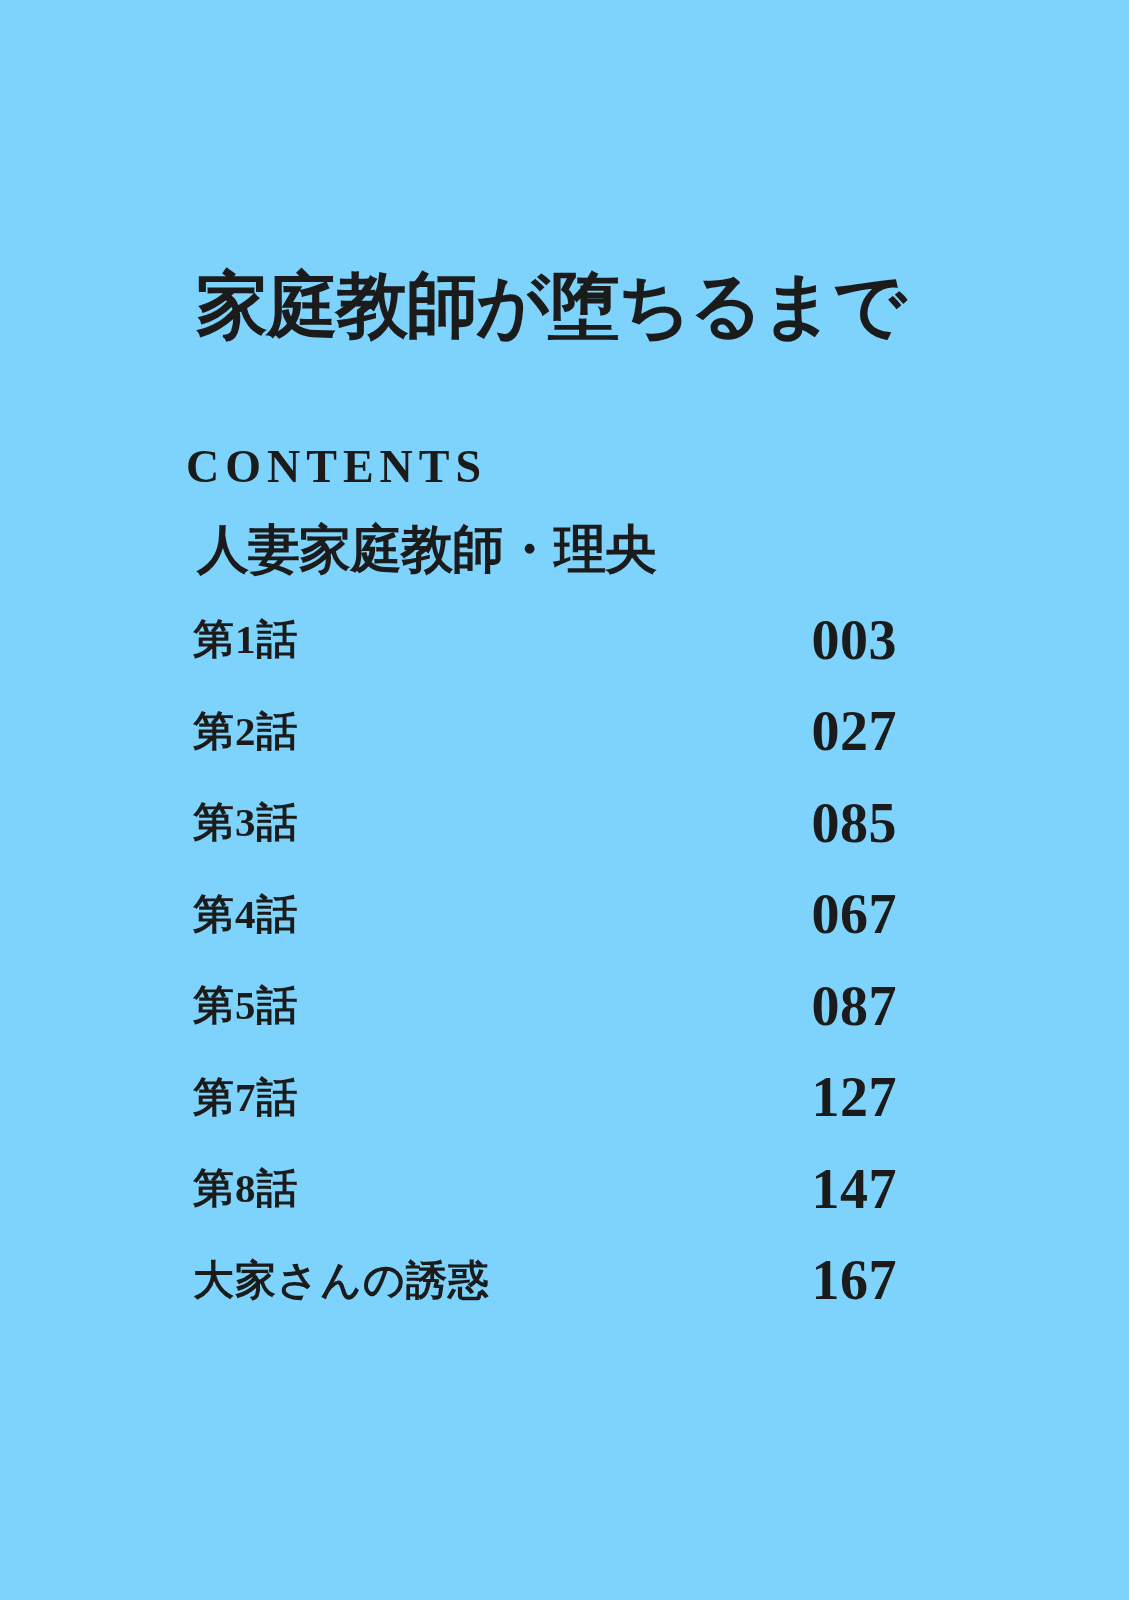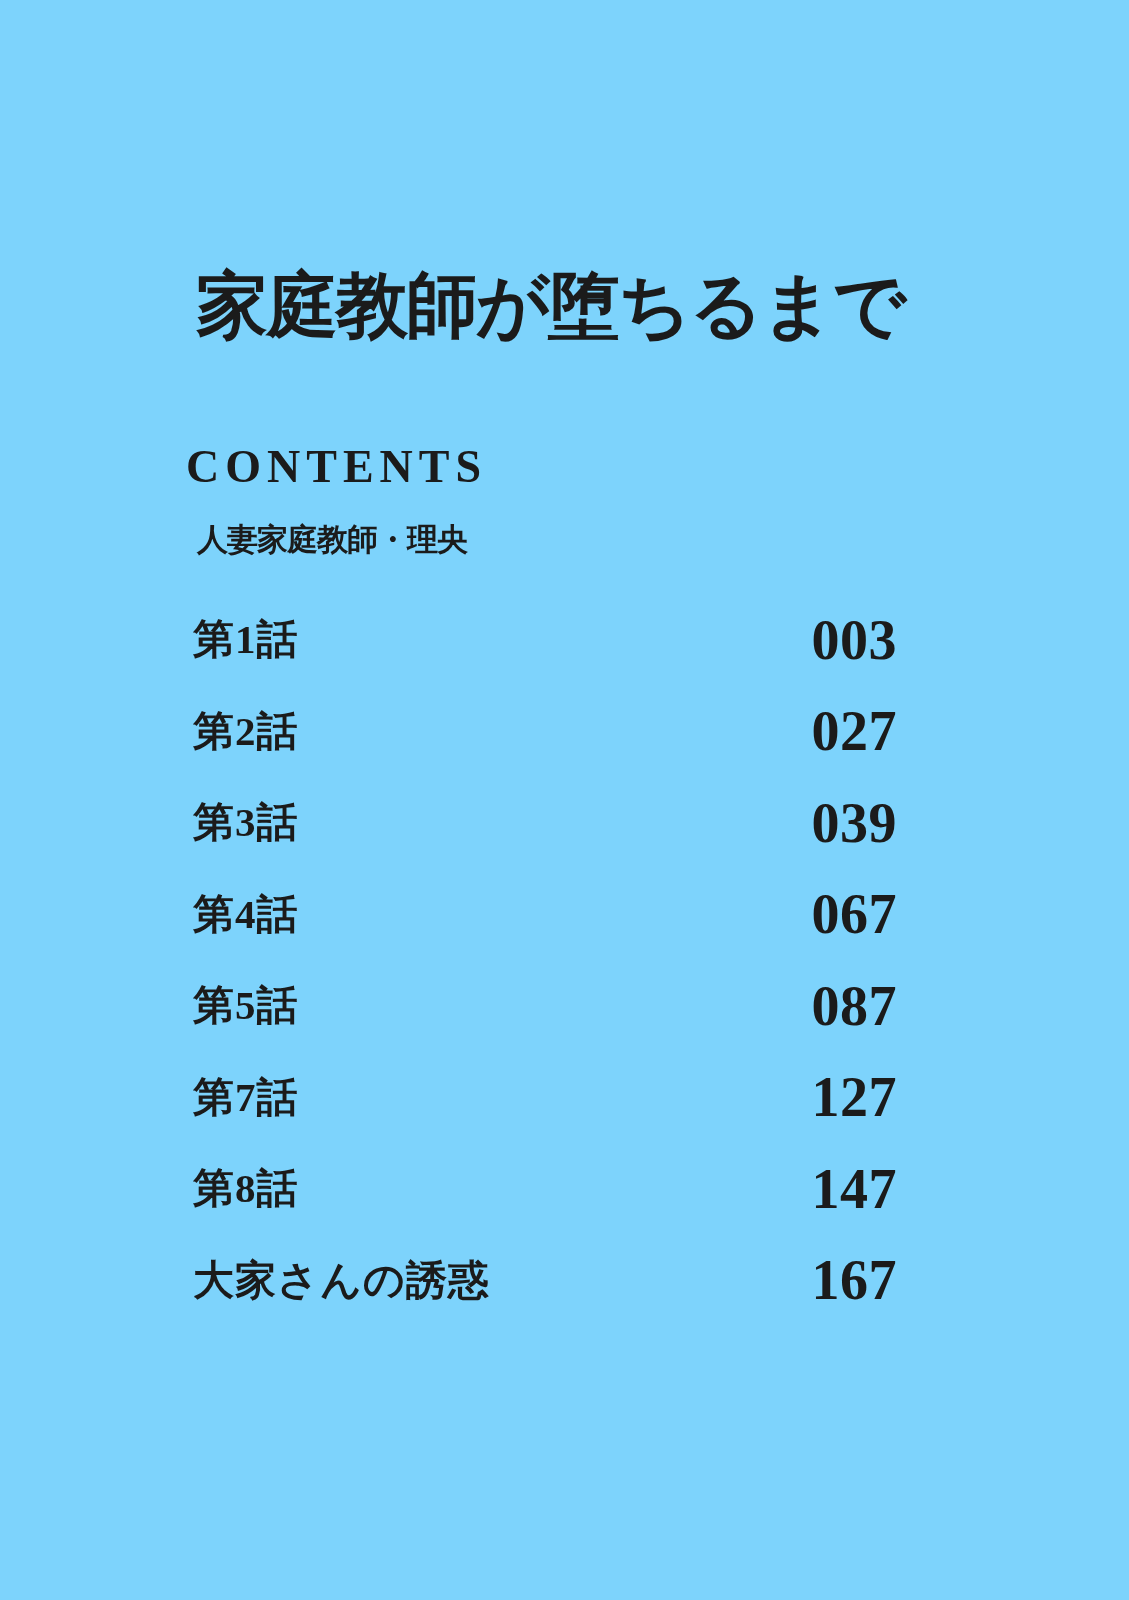--- a/index.html
+++ b/index.html
@@ -34,21 +34,21 @@
     font-weight: 600;
     letter-spacing: 6px;
     line-height: 1;
     white-space: nowrap;
     margin-top: 38px;
   }
   .section-title {
     position: absolute;
     left: 197px;
     top: 524px;
-    font-size: 31px;
+    font-size: 52px;
     font-weight: 700;
     letter-spacing: -1px;
     line-height: 1;
     white-space: nowrap;
   }
   .toc-rows {
     position: absolute;
     left: 193px;
     top: 594px;
     width: 704px;
@@ -91,21 +91,21 @@
       <span class="page-number">003</span>
     </div>
 
     <div class="toc-row">
       <span class="chapter-label">第2話</span>
       <span class="page-number">027</span>
     </div>
 
     <div class="toc-row">
       <span class="chapter-label">第3話</span>
-      <span class="page-number">039</span>
+      <span class="page-number">085</span>
     </div>
 
     <div class="toc-row">
       <span class="chapter-label">第4話</span>
       <span class="page-number">067</span>
     </div>
 
     <div class="toc-row">
       <span class="chapter-label">第5話</span>
       <span class="page-number">087</span>

